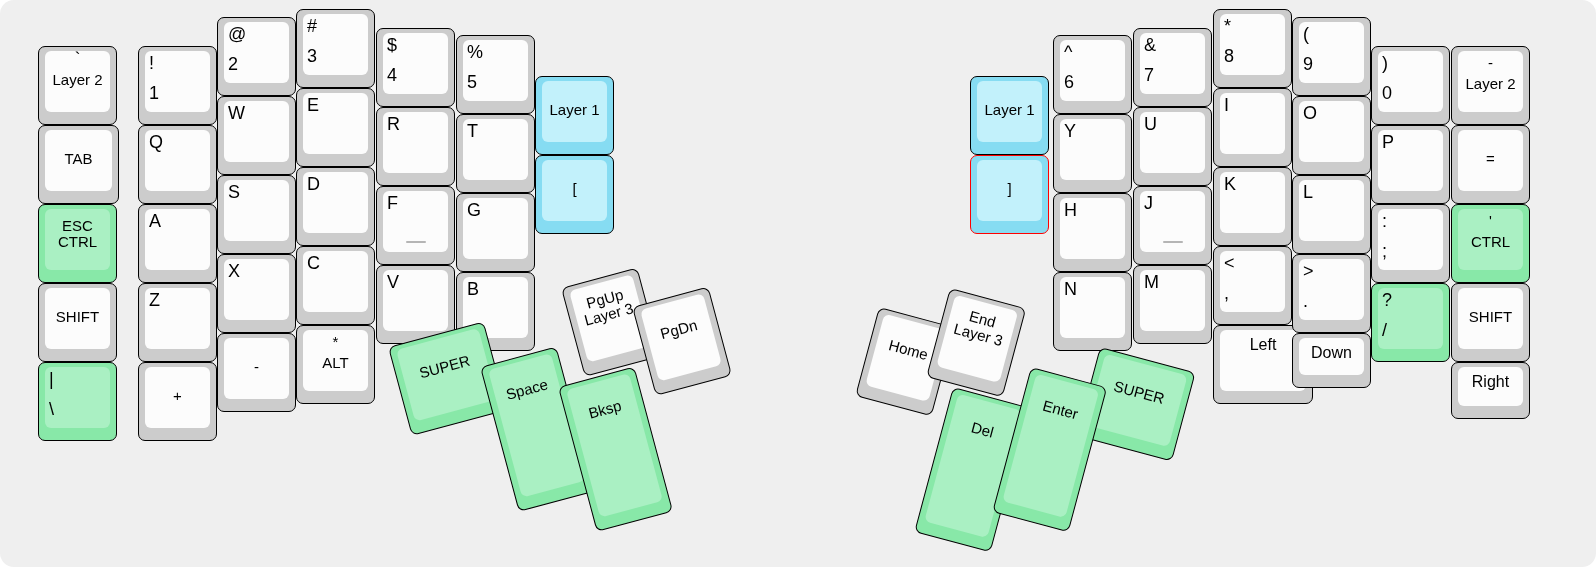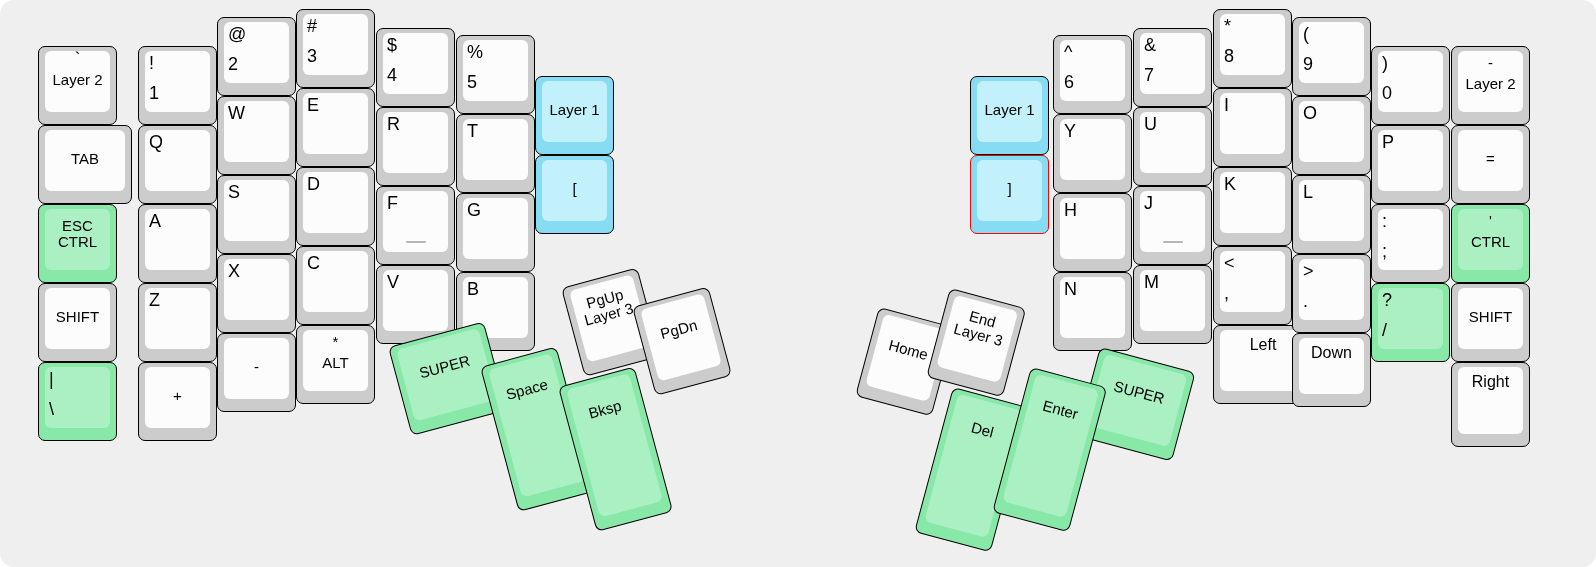--- a/index.html
+++ b/index.html
@@ -53,21 +53,21 @@
     <div style="position: absolute; inset: 0px;">
       <div style="position: absolute; inset: 0px;">
         <div class="key c-white" style="left: 38px; top: 46px; width: 79px; height: 79px;">
           <div class="bezel"></div>
           <div class="cap"></div>
           <div class="legends">
             <div class="lg tick">`</div>
             <div class="lg cc">Layer 2</div>
           </div>
         </div>
-        <div class="key c-white" style="left: 38px; top: 125px; width: 94px; height: 79px;">
+        <div class="key c-white" style="left: 38px; top: 125px; width: 81px; height: 79px;">
           <div class="bezel"></div>
           <div class="cap"></div>
           <div class="legends">
             <div class="lg cc">TAB</div>
           </div>
         </div>
         <div class="key c-green" style="left: 38px; top: 204px; width: 79px; height: 79px;">
           <div class="bezel"></div>
           <div class="cap"></div>
           <div class="legends">
@@ -465,21 +465,21 @@
           </div>
         </div>
         <div class="key c-white" style="left: 1292px; top: 254px; width: 79px; height: 79px;">
           <div class="bezel"></div>
           <div class="cap"></div>
           <div class="legends">
             <div class="lg tl">&gt;</div>
             <div class="lg bl">.</div>
           </div>
         </div>
-        <div class="key c-white" style="left: 1292px; top: 333px; width: 79px; height: 74px;">
+        <div class="key c-white" style="left: 1292px; top: 333px; width: 79px; height: 55px;">
           <div class="bezel"></div>
           <div class="cap"></div>
           <div class="legends">
             <div class="lg tc">Down</div>
           </div>
         </div>
       </div>
       <div style="position: absolute; inset: 0px;">
         <div class="key c-white" style="left: 1371px; top: 46px; width: 79px; height: 79px;">
           <div class="bezel"></div>
@@ -537,21 +537,21 @@
             <div class="lg cw">CTRL</div>
           </div>
         </div>
         <div class="key c-white" style="left: 1451px; top: 283px; width: 79px; height: 79px;">
           <div class="bezel"></div>
           <div class="cap"></div>
           <div class="legends">
             <div class="lg cc">SHIFT</div>
           </div>
         </div>
-        <div class="key c-white" style="left: 1451px; top: 362px; width: 79px; height: 85px;">
+        <div class="key c-white" style="left: 1451px; top: 362px; width: 79px; height: 57px;">
           <div class="bezel"></div>
           <div class="cap"></div>
           <div class="legends">
             <div class="lg tc">Right</div>
           </div>
         </div>
       </div>
       <div style="position: absolute; inset: 0px;">
         <div class="key c-green" style="left: 1100px; top: 347px; width: 99px; height: 92px; transform: rotate(15deg); transform-origin: 0px 0px;">
           <div class="bezel"></div>

